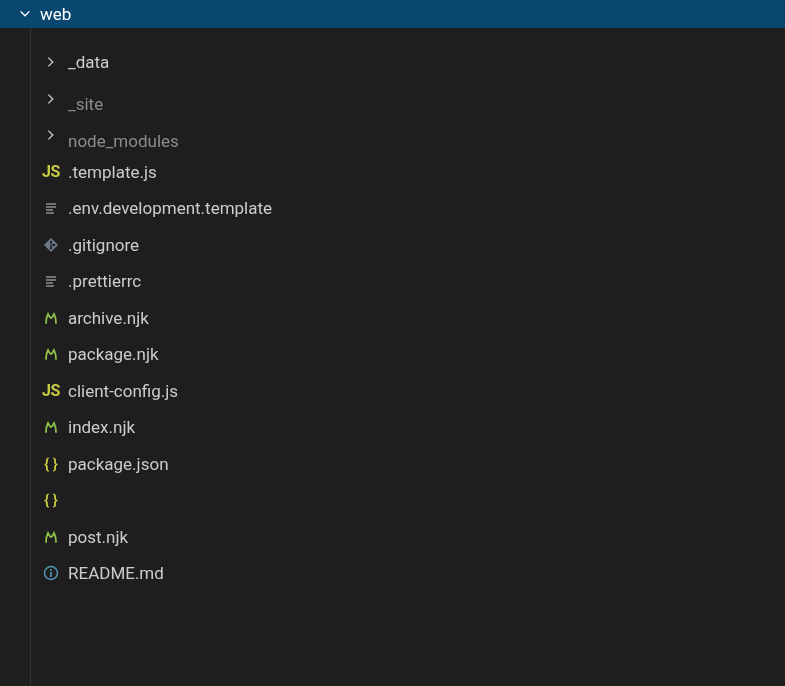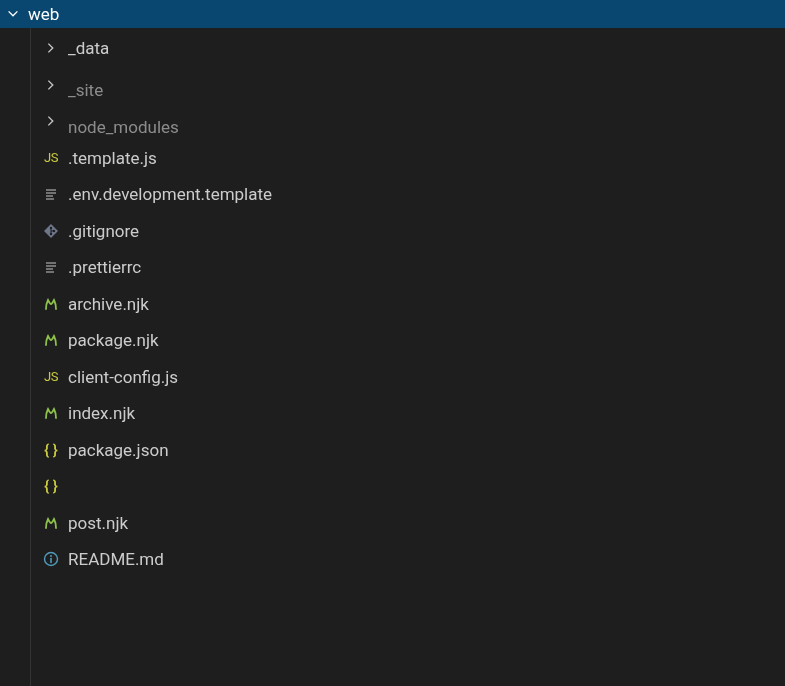--- a/index.html
+++ b/index.html
@@ -13,37 +13,37 @@
       background: #1e1e1e;
       font-family: -apple-system, BlinkMacSystemFont, "Segoe UI", Roboto, sans-serif;
       color: #cccccc;
       overflow: hidden;
     }
     .header {
       background: #094771;
       height: 28px;
       display: flex;
       align-items: center;
-      padding-left: 4px;
+      padding-left: 16px;
     }
     .header-chevron {
       width: 18px;
       height: 18px;
       display: flex;
       align-items: center;
       justify-content: center;
       flex-shrink: 0;
     }
     .header-title {
       font-size: 17px;
       color: #ffffff;
       margin-left: 6px;
     }
     .tree-container {
-      padding-top: 2px;
+      padding-top: 16px;
     }
     .indent-guide {
       position: absolute;
       left: 30px;
       top: 28px;
       bottom: 0;
       width: 1px;
       background: rgba(255,255,255,0.10);
     }
     .tree-item {
@@ -65,22 +65,22 @@
       align-items: center;
       justify-content: center;
       flex-shrink: 0;
       margin-right: 6px;
     }
     .tree-label {
       color: #cccccc;
     }
     .icon-js {
       color: #cbcb41;
-      font-size: 13px;
-      font-weight: 400;
+      font-size: 16px;
+      font-weight: 700;
       letter-spacing: -0.5px;
     }
     .icon-json {
       color: #cbcb41;
       font-weight: 600;
       font-size: 15px;
     }
   </style>
 </head>
 <body>

